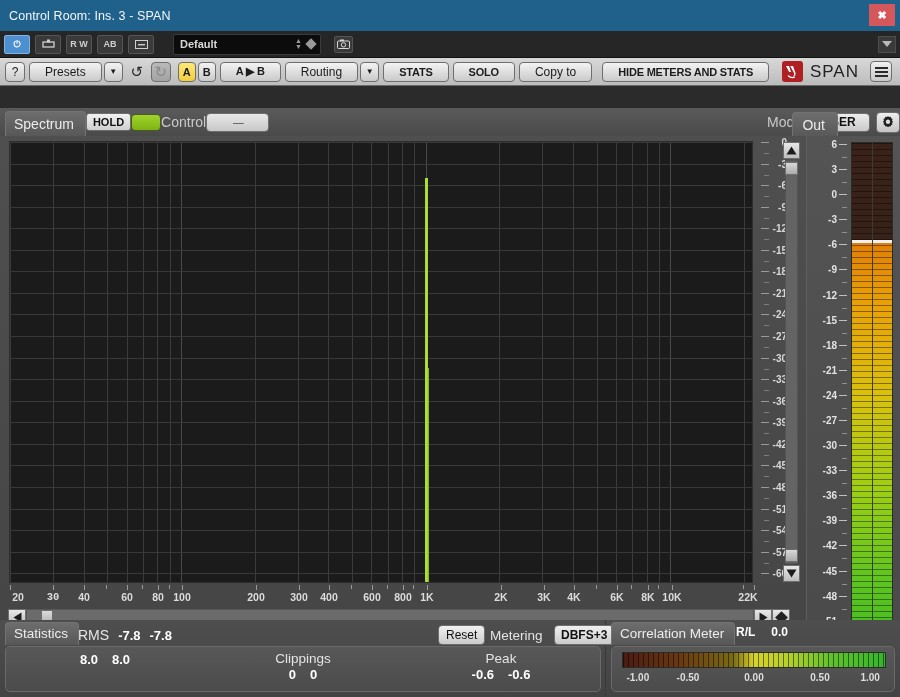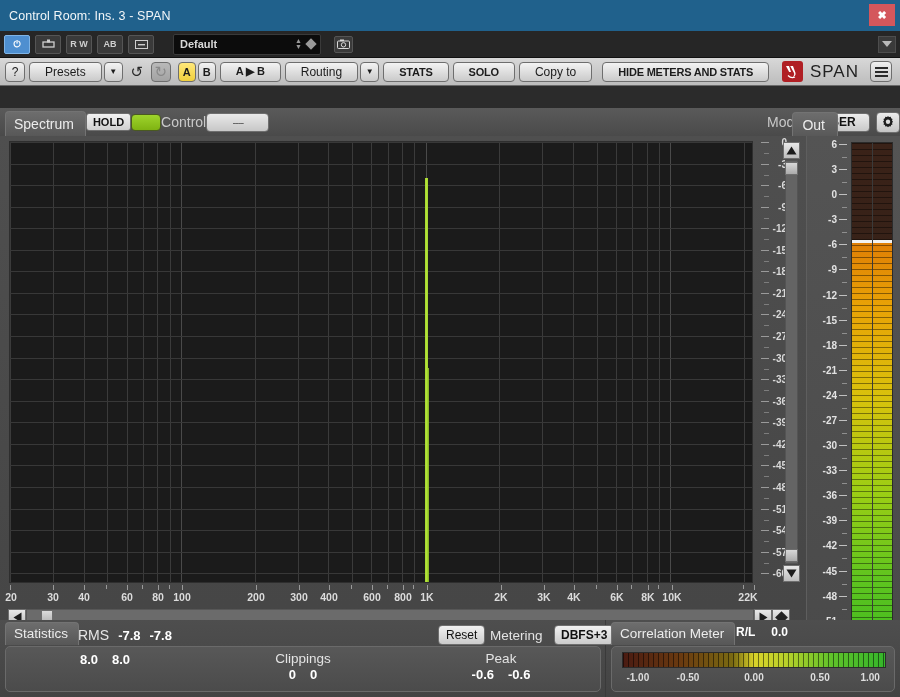--- a/index.html
+++ b/index.html
@@ -539,23 +539,23 @@
         <div class="vs-thumb-bot"></div>
         <div class="vs-btn" style="position:absolute;bottom:0;left:0;">
           <svg width="11" height="9" viewBox="0 0 11 9">
               <polygon points="0.5,0.5 10.5,0.5 5.5,8.5" fill="#1c1c1c"></polygon>
             </svg>
         </div>
       </div>
 
       <div class="freq-axis" id="freqAxis">
           <div class="f-tick" style="left: 1px;"></div>
-          <div class="f-lab" style="left: 2px;">20</div>
+          <div class="f-lab" style="left: 9px;">20</div>
           <div class="f-tick" style="left: 44px;"></div>
-          <div class="f-lab" style="left: 44px;">30</div>
+          <div class="f-lab" style="left: 44px; font-family: Liberation Mono, monospace;">30</div>
           <div class="f-tick" style="left: 75px;"></div>
           <div class="f-lab" style="left: 75px;">40</div>
           <div class="f-tick" style="left: 118px;"></div>
           <div class="f-lab" style="left: 118px;">60</div>
           <div class="f-tick" style="left: 149px;"></div>
           <div class="f-lab" style="left: 149px;">80</div>
           <div class="f-tick" style="left: 173px;"></div>
           <div class="f-lab" style="left: 173px;">100</div>
           <div class="f-tick" style="left: 247px;"></div>
           <div class="f-lab" style="left: 247px;">200</div>

